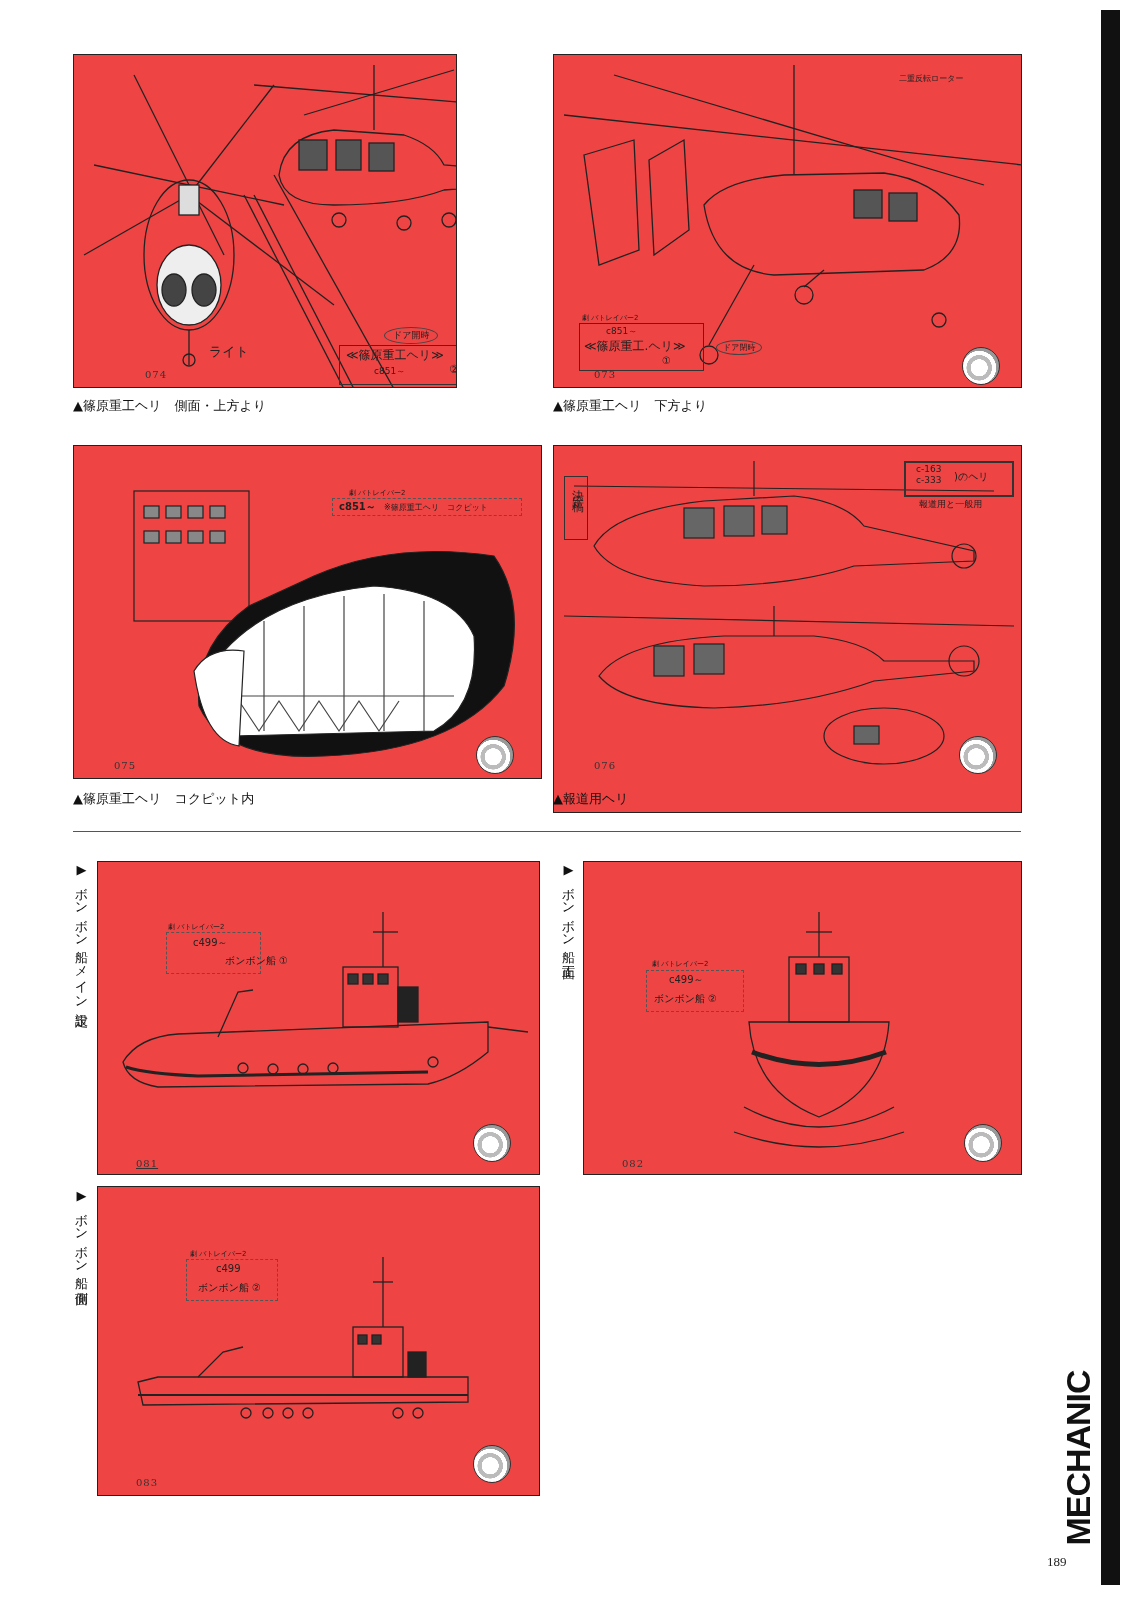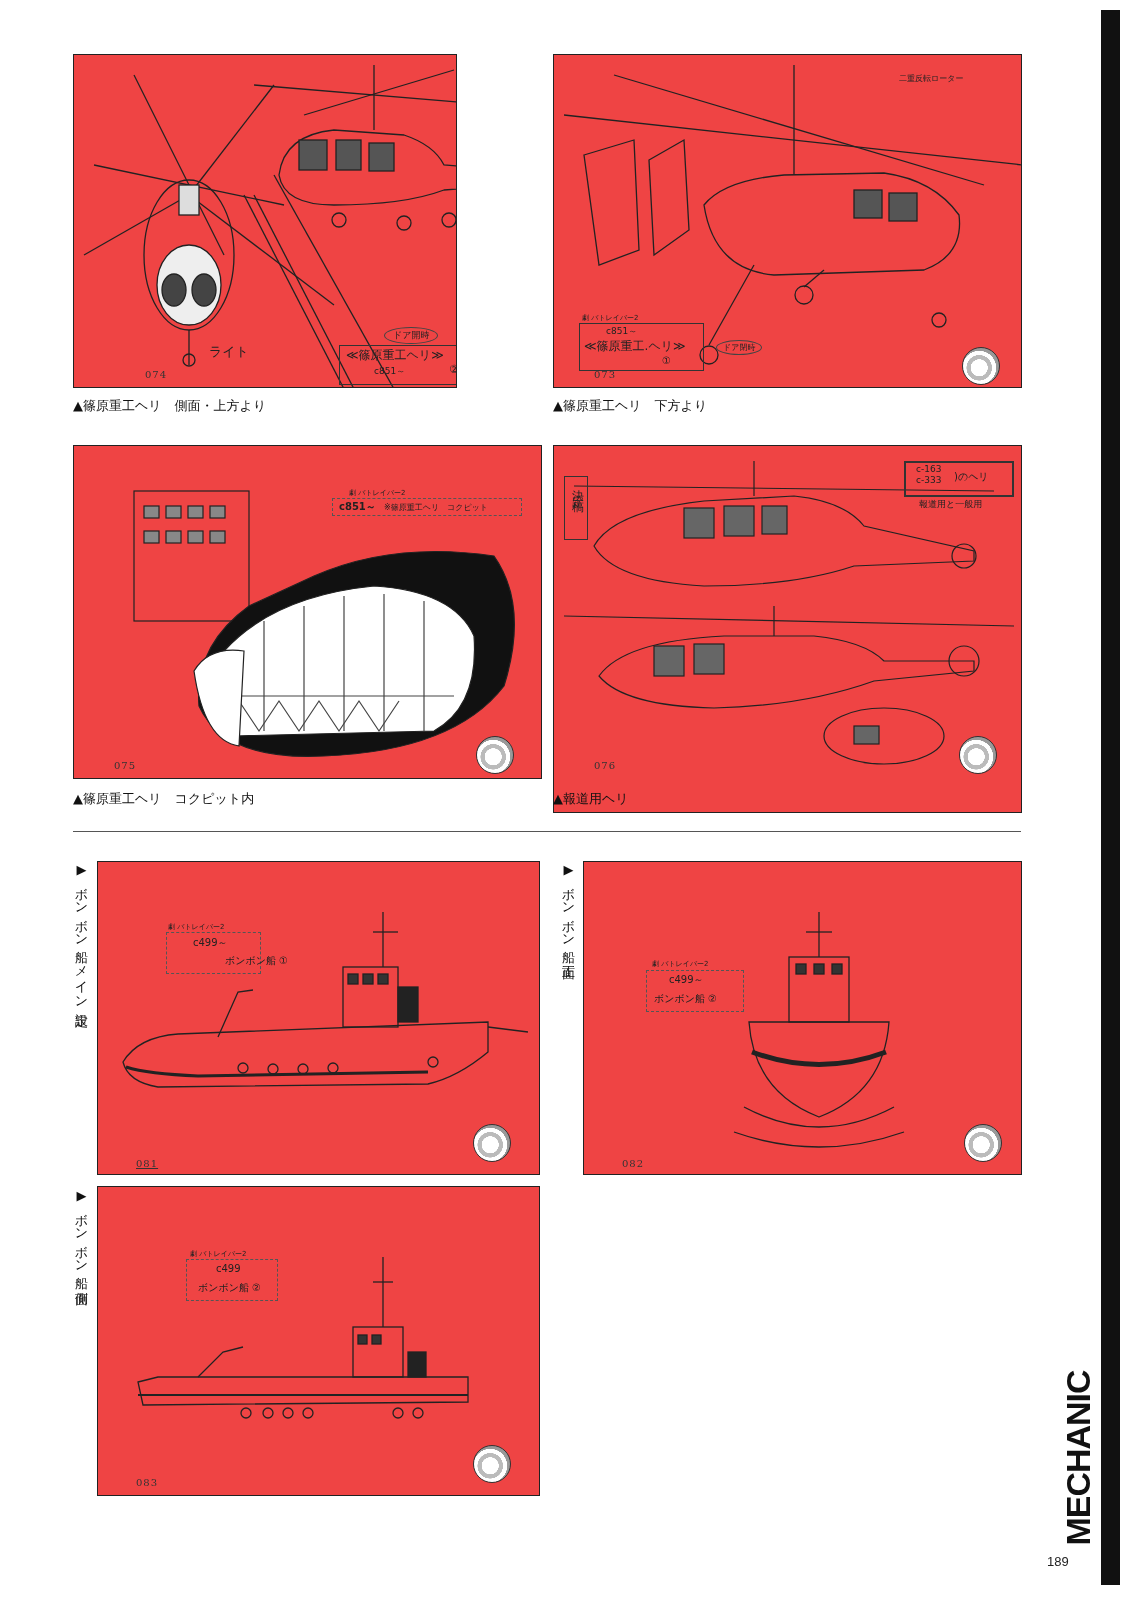--- a/index.html
+++ b/index.html
@@ -12,21 +12,21 @@
   .note { position:absolute; font-family:"DejaVu Sans", sans-serif; color:#222; white-space:nowrap; }
   .notebox { position:absolute; border:1px solid #333; box-sizing:border-box; }
   .dotbox { position:absolute; border:1px dashed #555; box-sizing:border-box; }
   .seal { position:absolute; width:36px; height:36px; border-radius:50%; border:1.5px solid #333;
           background: radial-gradient(circle at 45% 55%, #fff 0 30%, #bbb 31% 45%, #fff 46% 60%, #999 61% 100%); }
   svg { position:absolute; left:0; top:0; }
   .sidebar-bar { position:absolute; left:1101px; top:10px; width:19px; height:1575px; background:#111; }
   .section-label { position:absolute; left:1058px; top:1330px; width:40px; height:255px; }
   .section-label span { position:absolute; left:50%; top:50%; transform:translate(-50%,-50%) rotate(-90deg);
           font-family:"Liberation Sans", sans-serif; font-weight:900; font-size:34px; letter-spacing:-1px; color:#111; white-space:nowrap; }
-  .page-number { position:absolute; left:1047px; top:1554px; font-family:Liberation Sans, sans-serif; font-size:13px; color:#222;text-align:center; }
+  .page-number { position:absolute; left:1047px; top:1554px; font-family:Liberation Serif, serif; font-size:13px; color:#222;text-align:center; }
   .divider { position:absolute; left:73px; top:831px; width:948px; height:1px; background:#555; }
 </style>
 </head>
 <body>
 
 <div class="sidebar-bar"></div>
 <div class="section-label">
   <span>MECHANIC</span>
 </div>
 <div class="page-number">189</div>

